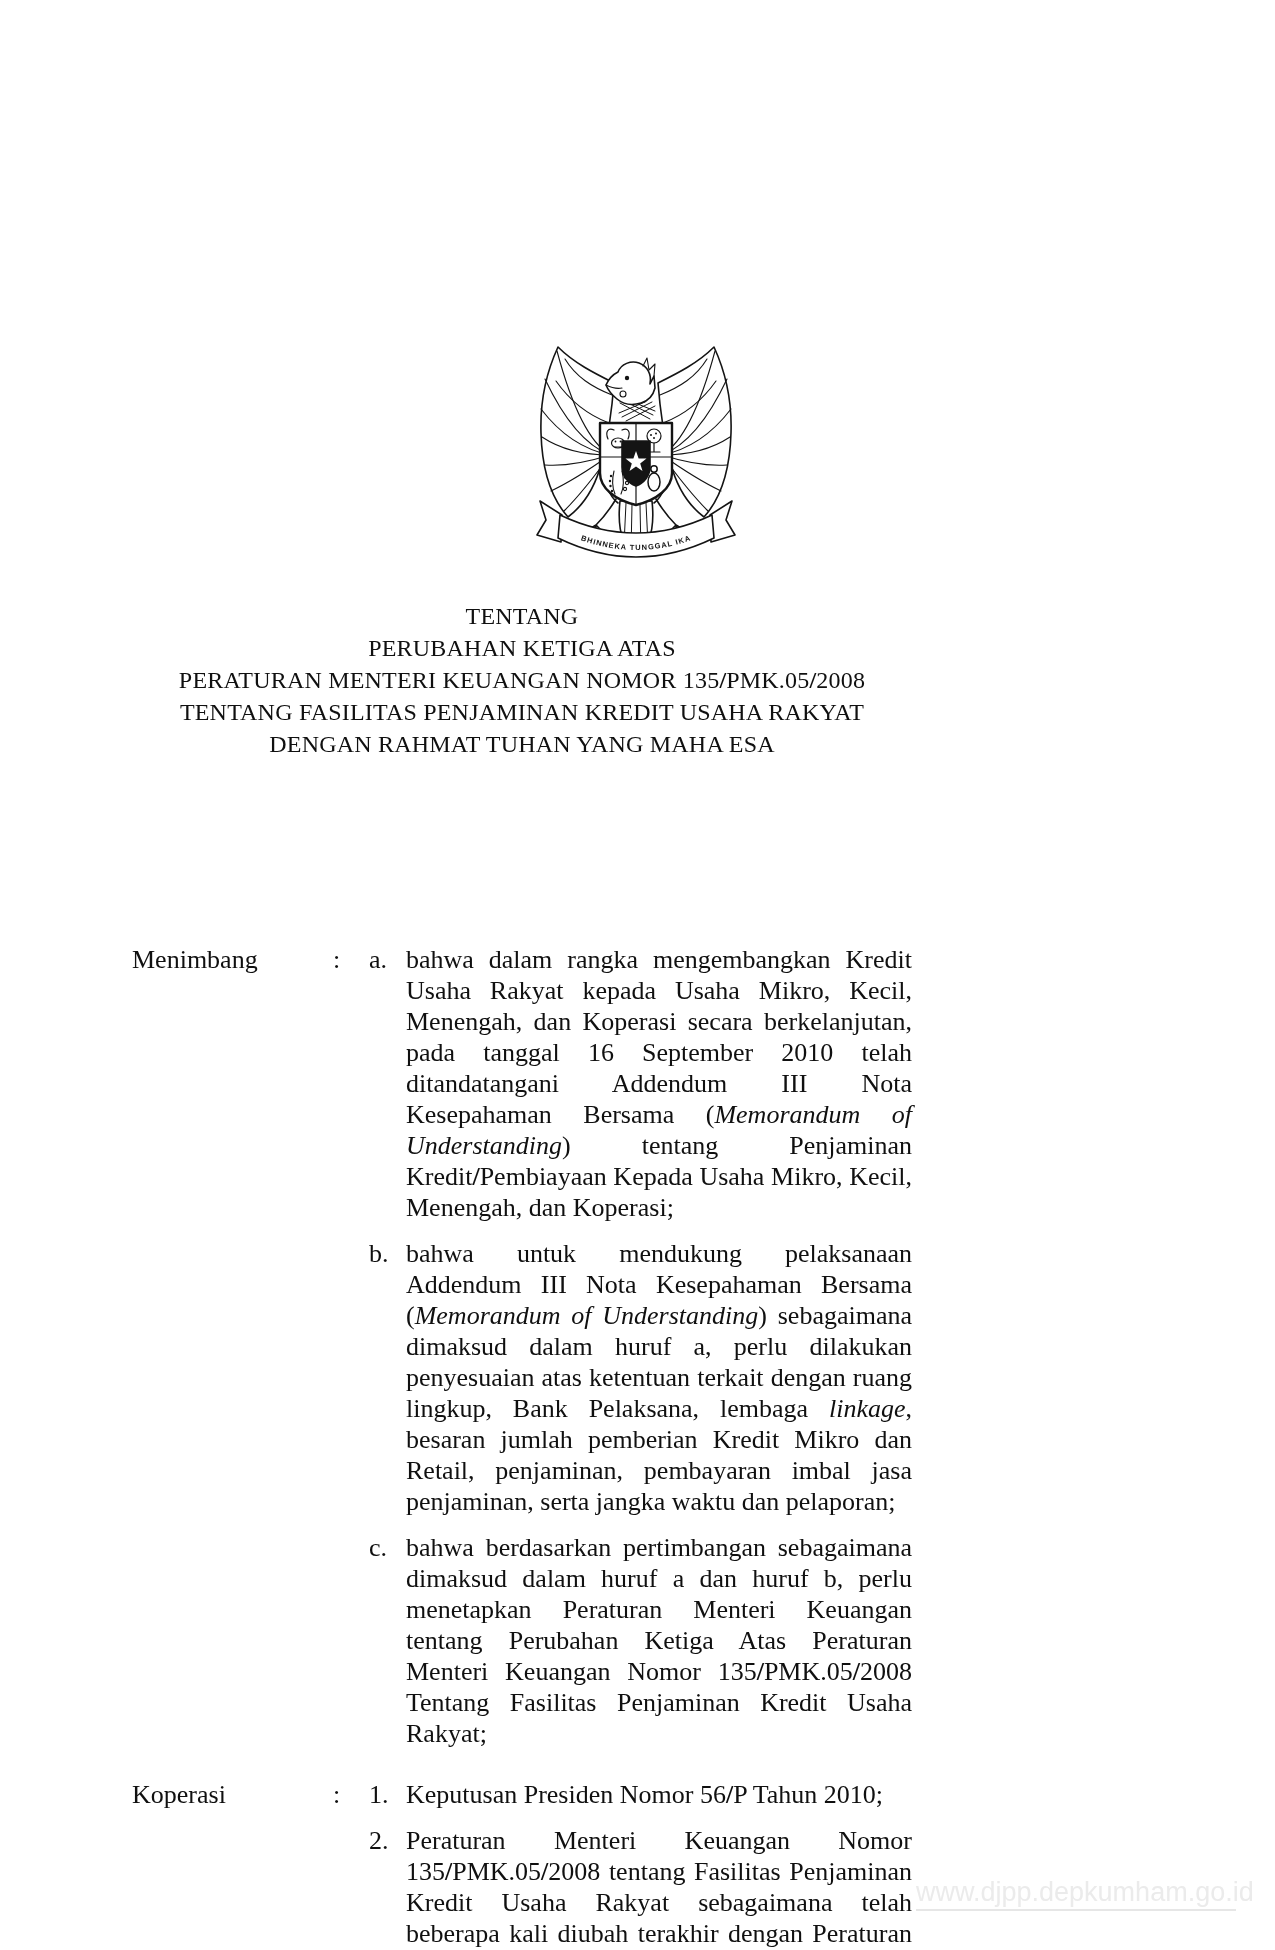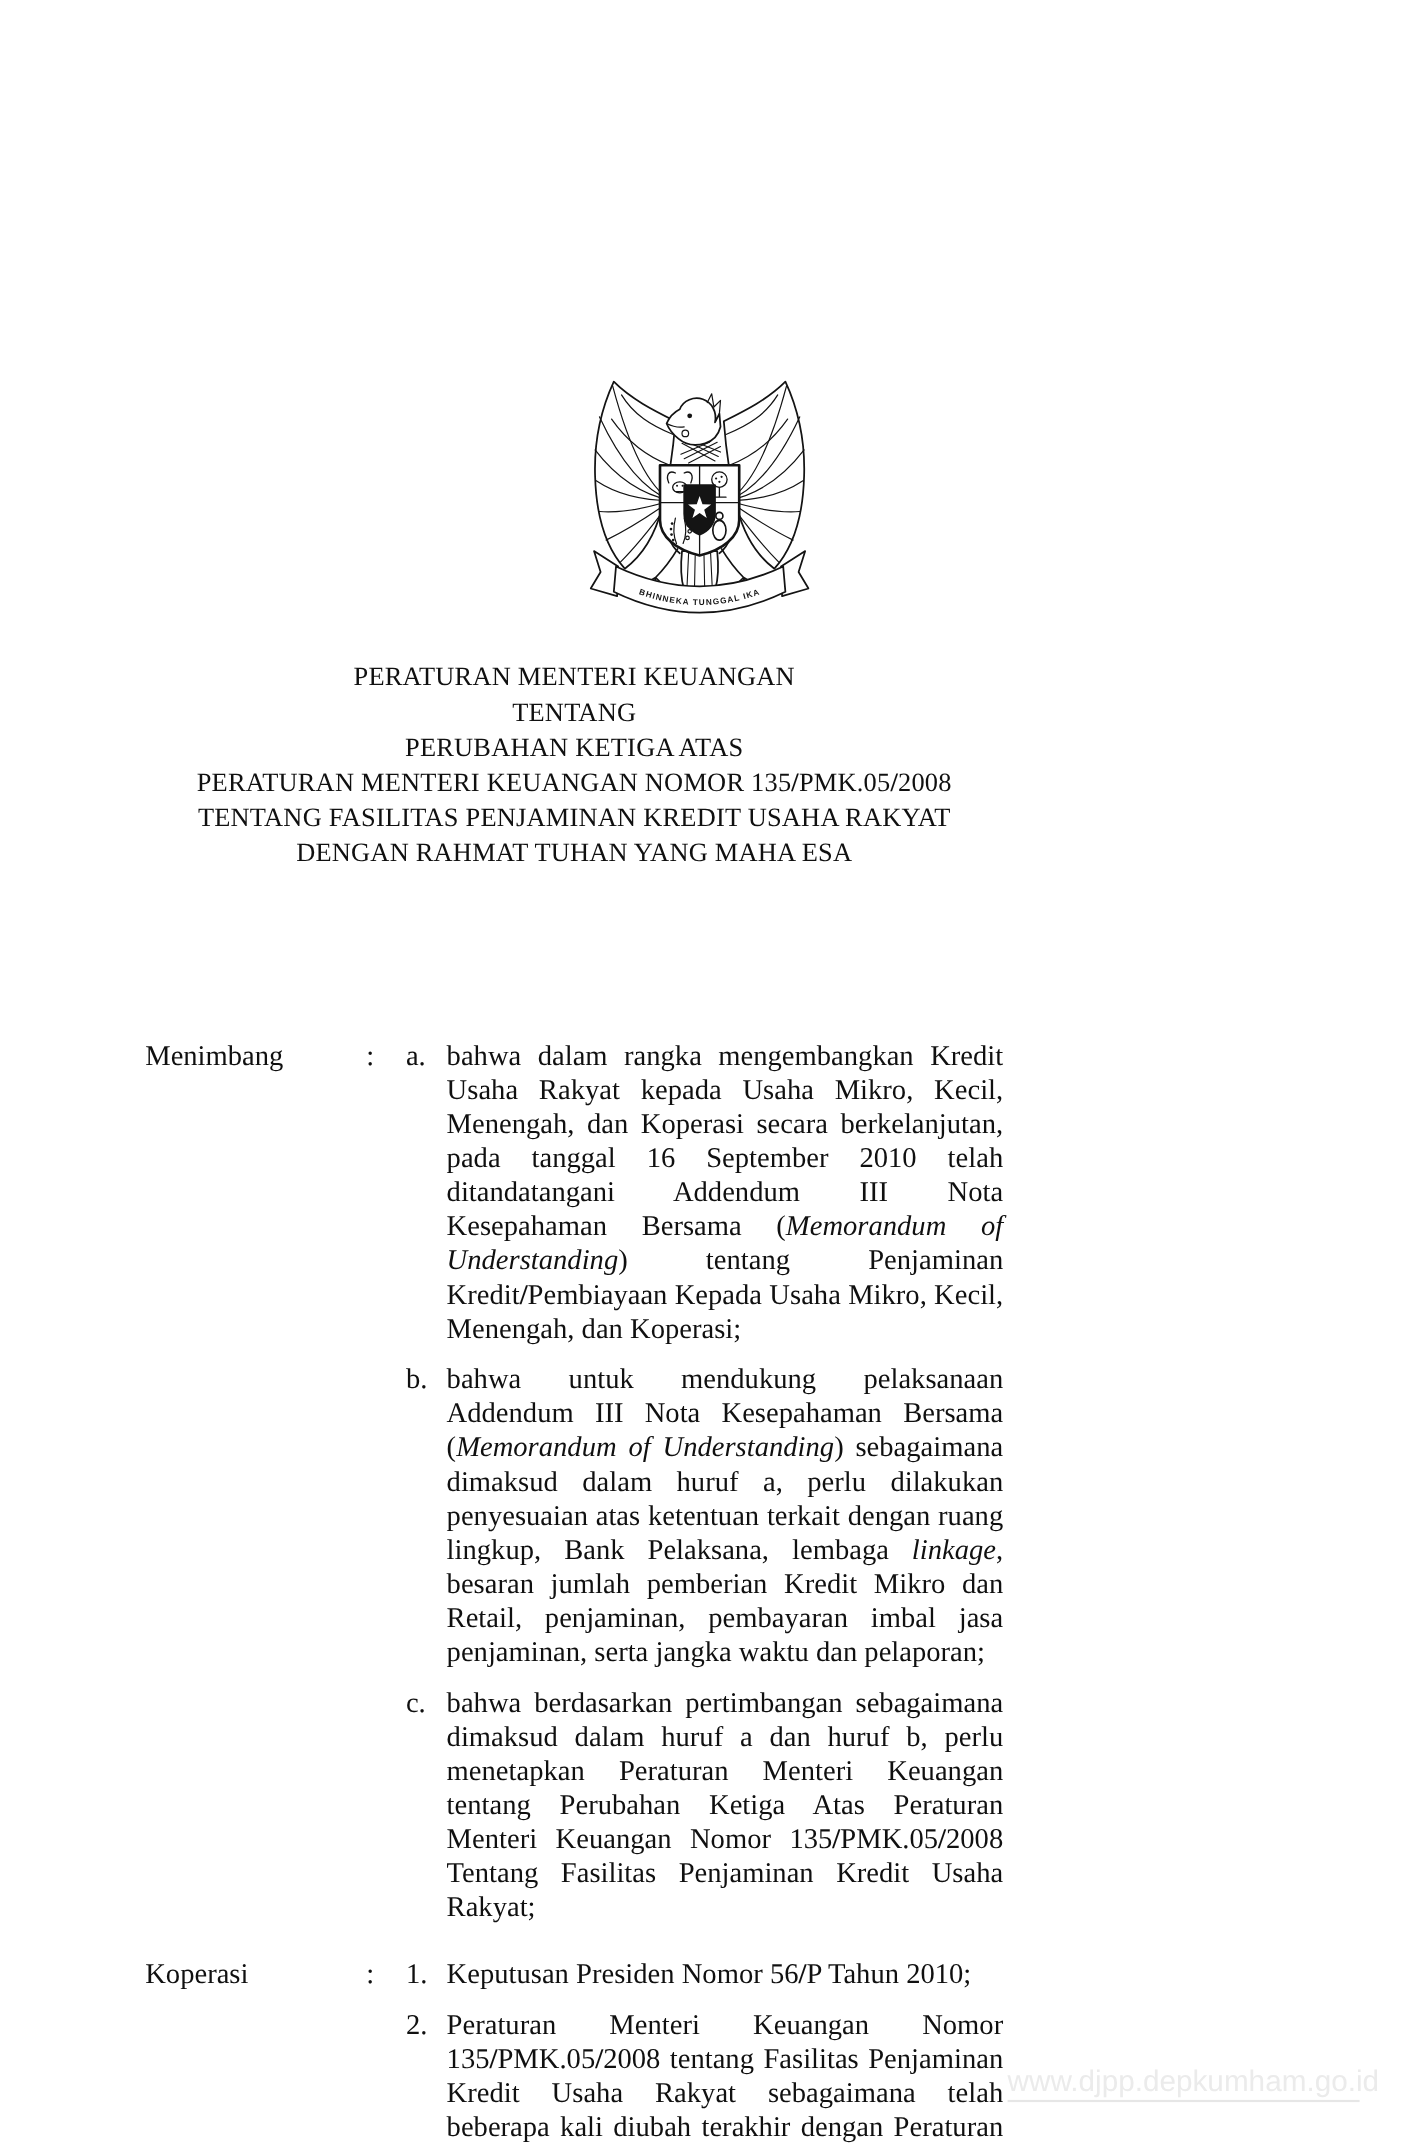--- a/index.html
+++ b/index.html
@@ -152,21 +152,20 @@
         <path d="M24,170 Q100,206 176,170 L178,193 Q100,231 22,193 Z" fill="#ffffff"></path>
         <path id="mottoPath" d="M32,190 Q100,220 168,190" stroke="none"></path>
         <text font-size="7.5" font-weight="bold" letter-spacing="1" font-family="Liberation Sans, DejaVu Sans, sans-serif" fill="#141414" stroke="none">
           <textPath href="#mottoPath" startOffset="50%" text-anchor="middle">BHINNEKA TUNGGAL IKA</textPath>
         </text>
       </g>
     </svg>
   </div>
 
   <div class="titleblock">
-    <div class="title-line">PERATURAN MENTERI KEUANGAN</div>
     <div class="title-line">TENTANG</div>
     <div class="title-line">PERUBAHAN KETIGA ATAS</div>
     <div class="title-line">PERATURAN MENTERI KEUANGAN NOMOR 135<span class="sl">/</span>PMK.05<span class="sl">/</span>2008</div>
     <div class="title-line">TENTANG FASILITAS PENJAMINAN KREDIT USAHA RAKYAT</div>
     <div class="title-line invocation">DENGAN RAHMAT TUHAN YANG MAHA ESA</div>
   </div>
 
   <div class="docbody">
 
     <div class="section section-menimbang">

